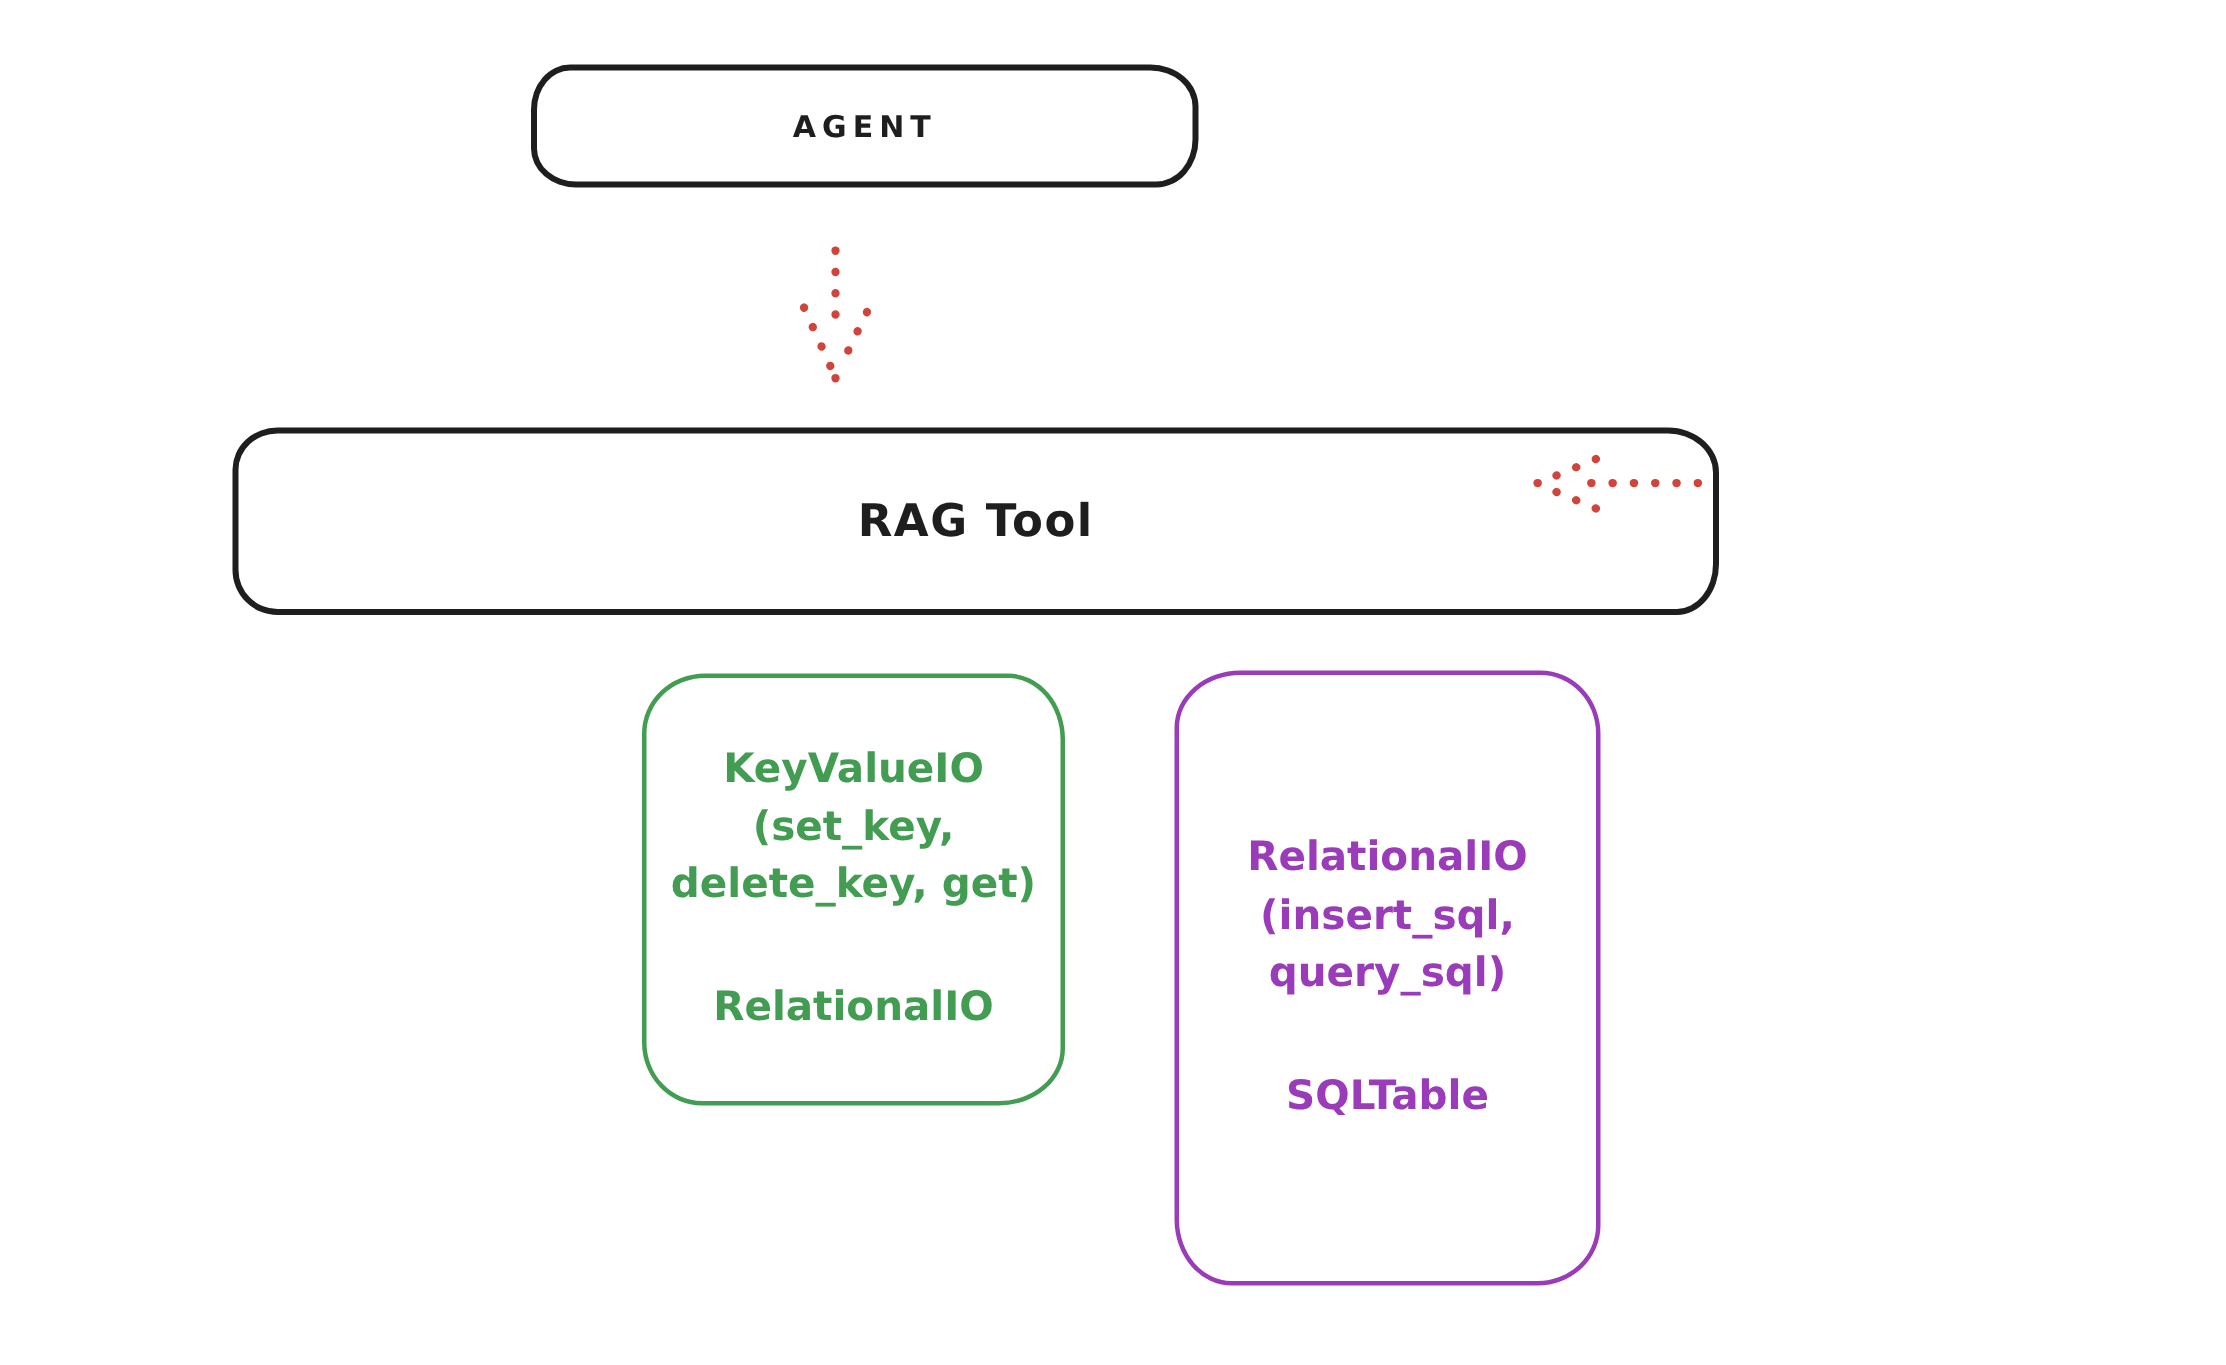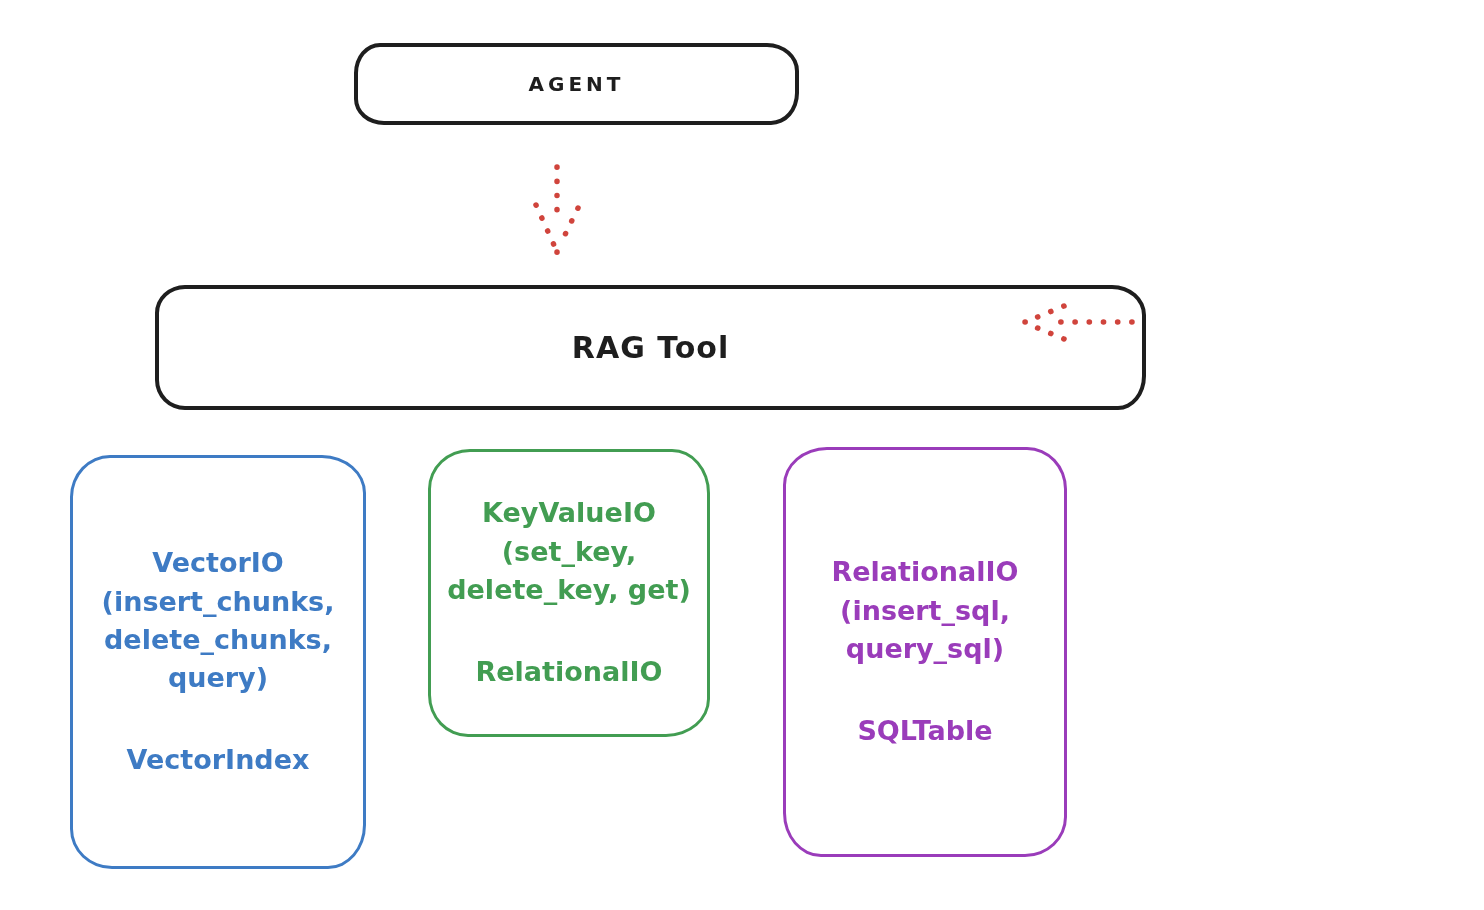--- a/index.html
+++ b/index.html
@@ -132,27 +132,20 @@
   </div>
 
   <svg class="arrow" id="arrow-left" viewBox="0 0 118 45" style="stroke: rgb(208, 68, 60);">
     <path d="M114 22 L34 22"></path>
     <path d="M46 6 L10 21"></path>
     <path d="M46 39 L10 24"></path>
     <path d="M7 22 L7.4 22"></path>
   </svg>
 
 
-  <div class="backend-box" id="vector-box" style="border-color: rgb(62, 123, 196); color: rgb(62, 123, 196);">
-    <div class="io-text">VectorIO
-(insert_chunks,
-delete_chunks,
-query)</div>
-    <div class="index-text">VectorIndex</div>
-  </div>
 
   <div class="backend-box" id="keyvalue-box" style="border-color: rgb(66, 157, 82); color: rgb(66, 157, 82);">
     <div class="io-text">KeyValueIO
 (set_key,
 delete_key, get)</div>
     <div class="index-text">RelationalIO</div>
   </div>
 
   <div class="backend-box" id="relational-box" style="border-color: rgb(154, 60, 186); color: rgb(154, 60, 186); gap: 44px;">
     <div class="io-text">RelationalIO

